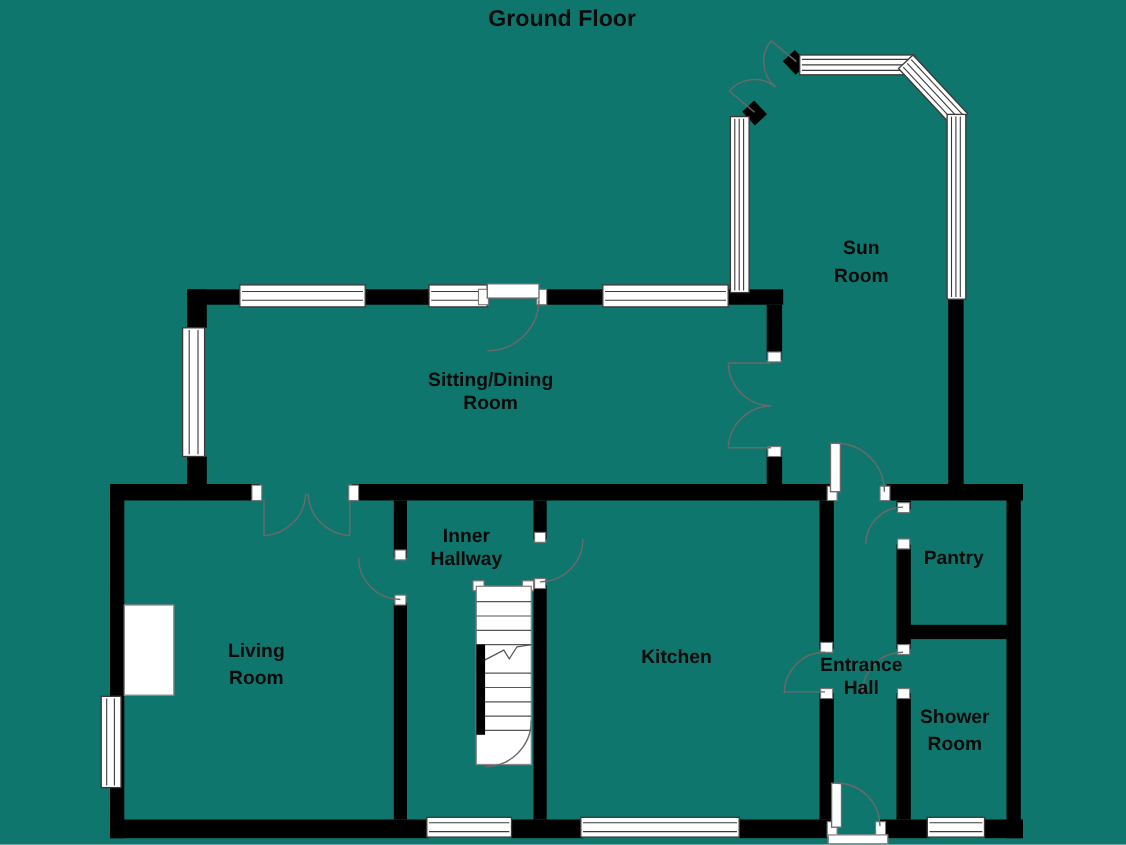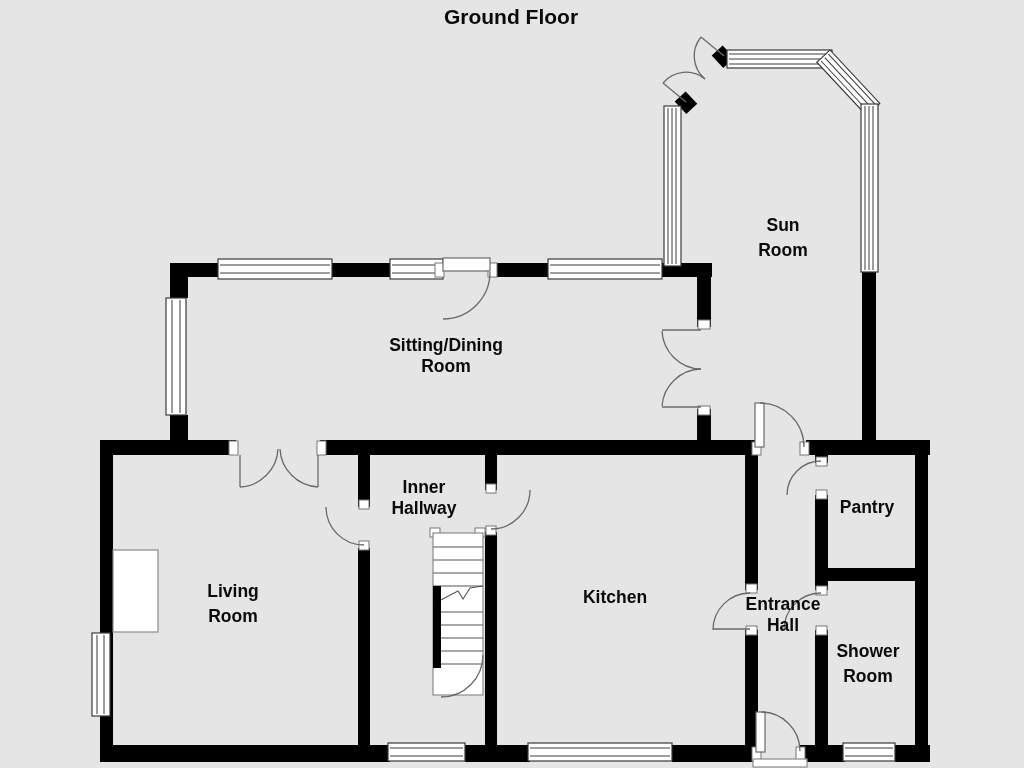--- a/index.html
+++ b/index.html
@@ -1,16 +1,16 @@
 <!DOCTYPE html>
 <html><head>
 <meta charset="utf-8">
 <style>
   html,body{margin:0;padding:0;background:#ffffff;}
-  #page{width:1024px;height:768px;position:relative;background:#e5e5e5;overflow:hidden;}
+  #page{width:1024px;height:768px;position:relative;background:#0f766e;overflow:hidden;}
   svg{display:block;}
   .wall{fill:#000000;stroke:none;}
   .win{fill:#ffffff;stroke:#3a3a3a;stroke-width:1.2;}
   .winline{stroke:#3a3a3a;stroke-width:1;fill:none;}
   .arc{stroke:#6a6a6a;stroke-width:1.3;fill:none;}
   .leaf{fill:#ffffff;stroke:#6a6a6a;stroke-width:1.2;}
   .leafline{stroke:#6a6a6a;stroke-width:1.3;}
   .jamb{fill:#ffffff;stroke:#777777;stroke-width:1;}
   .thin{fill:#ffffff;stroke:#8a8a8a;stroke-width:1.2;}
   .stairline{stroke:#555555;stroke-width:1.1;fill:none;}

